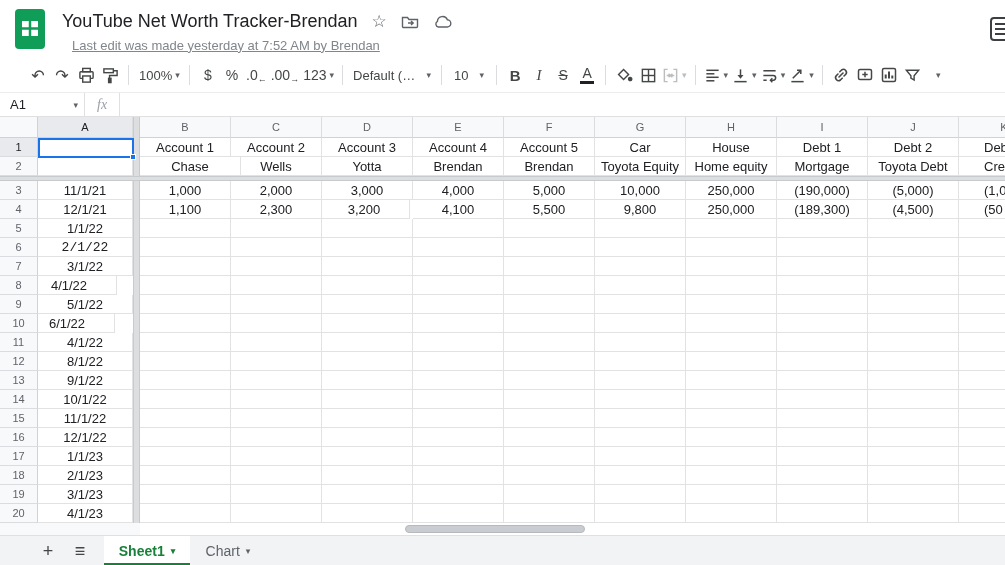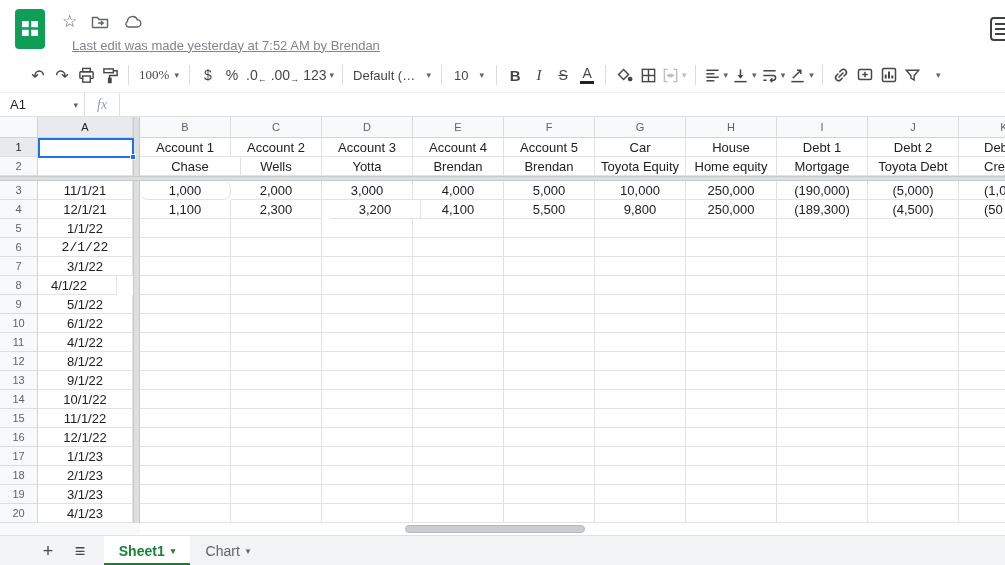--- a/index.html
+++ b/index.html
@@ -26,21 +26,21 @@
   .toolbar {
     position:absolute; left:0; top:58px; width:1005px; height:35px; background:#fff;
     display:flex; align-items:center; padding-left:26px; border-bottom:1px solid #ededed;
   }
   .tb-btn { height:26px; min-width:24px; padding:0 2px; display:flex; align-items:center; justify-content:center;
     color:#444746; font-size:14px; border-radius:3px; white-space:nowrap; }
   .tb-btn svg { display:block; }
   .tb-glyph { font-size:16px; color:#444746; }
   .sep { width:1px; height:20px; background:#dadce0; margin:0 6px; flex:0 0 1px; }
   .caret { font-size:9px; color:#5f6368; margin-left:3px; }
-  .tb-zoom { width:48px; justify-content:space-between; padding:0 4px; font-size:13px;font-family:Liberation Serif, serif; }
+  .tb-zoom { width:48px; justify-content:space-between; padding:0 4px; font-size:13px; }
   .tb-font { width:86px; justify-content:space-between; padding:0 4px; font-size:13px; overflow:hidden; }
   .tb-size { width:42px; justify-content:space-between; padding:0 6px; font-size:13px; }
   .bold-b { font-weight:bold; font-size:15px; }
   .italic-i { font-style:italic; font-family:"Liberation Serif", serif; font-size:15px; }
   .strike-s { text-decoration:line-through; font-size:14px; }
   .color-a { font-size:14px; border-bottom:3px solid #202124; line-height:15px; padding:0 2px; }
   .dec-arrow { font-size:9px; position:relative; top:4px; color:#444746; }
   .disabled { opacity:0.42; }
 
   
@@ -103,20 +103,21 @@
     <div class="logo">
       <svg width="32" height="42" viewBox="0 0 32 42">
         <rect x="1" y="1" width="30" height="40" rx="4" fill="#0f9d58"></rect>
         <rect x="8" y="13" width="16" height="15" fill="#fff"></rect>
         <line x1="8" y1="20.5" x2="24" y2="20.5" stroke="#0f9d58" stroke-width="2.5"></line>
         <line x1="16" y1="13" x2="16" y2="28" stroke="#0f9d58" stroke-width="2.5"></line>
       </svg>
     </div>
 
     <div class="title-row">
+      <span class="doc-title">YouTube Net Worth Tracker-Brendan</span>
       <span class="title-icon">☆</span>
       <span class="title-icon">
         <svg width="18" height="16" viewBox="0 0 18 16" fill="none" stroke="#5f6368" stroke-width="1.4">
           <path d="M1.5 4.5 h5 l1.5 2 h8.5 v7 a1 1 0 0 1 -1 1 h-13 a1 1 0 0 1 -1 -1 z"></path>
           <path d="M7 10 h5 M10 8 l2.2 2 -2.2 2"></path>
         </svg>
       </span>
       <span class="title-icon">
         <svg width="19" height="15" viewBox="0 0 19 15" fill="none" stroke="#5f6368" stroke-width="1.4">
           <path d="M5.5 13 h8.5 a3.6 3.6 0 0 0 .4 -7.2 A5.2 5.2 0 0 0 4.4 7.4 A3 3 0 0 0 5.5 13 z"></path>
@@ -428,21 +429,21 @@
       <div class="cell kcol" style="left: 959px; top: 197px; width: 91px; height: 19px;"></div>
       <div class="cell" style="left: 868px; top: 197px; width: 91px; height: 19px;"></div>
       <div class="cell" style="left: 777px; top: 197px; width: 91px; height: 19px;"></div>
       <div class="cell" style="left: 686px; top: 197px; width: 91px; height: 19px;"></div>
       <div class="cell" style="left: 595px; top: 197px; width: 91px; height: 19px;"></div>
       <div class="cell" style="left: 504px; top: 197px; width: 91px; height: 19px;"></div>
       <div class="cell" style="left: 413px; top: 197px; width: 91px; height: 19px;"></div>
       <div class="cell" style="left: 322px; top: 197px; width: 91px; height: 19px;"></div>
       <div class="cell" style="left: 231px; top: 197px; width: 91px; height: 19px;"></div>
       <div class="cell" style="left: 140px; top: 197px; width: 91px; height: 19px;"></div>
-      <div class="cell" style="left: 38px; top: 197px; width: 95px; height: 19px;">6/1/22</div>
+      <div class="cell" style="left: 20px; top: 197px; width: 95px; height: 19px;">6/1/22</div>
       <div class="rhdr" style="left: 0px; top: 197px; width: 38px; height: 19px;">10</div>
       <div class="cell kcol" style="left: 959px; top: 178px; width: 91px; height: 19px;"></div>
       <div class="cell" style="left: 868px; top: 178px; width: 91px; height: 19px;"></div>
       <div class="cell" style="left: 777px; top: 178px; width: 91px; height: 19px;"></div>
       <div class="cell" style="left: 686px; top: 178px; width: 91px; height: 19px;"></div>
       <div class="cell" style="left: 595px; top: 178px; width: 91px; height: 19px;"></div>
       <div class="cell" style="left: 504px; top: 178px; width: 91px; height: 19px;"></div>
       <div class="cell" style="left: 413px; top: 178px; width: 91px; height: 19px;"></div>
       <div class="cell" style="left: 322px; top: 178px; width: 91px; height: 19px;"></div>
       <div class="cell" style="left: 231px; top: 178px; width: 91px; height: 19px;"></div>
@@ -497,35 +498,35 @@
       <div class="cell" style="left: 140px; top: 102px; width: 91px; height: 19px;"></div>
       <div class="cell" style="left: 38px; top: 102px; width: 95px; height: 19px;">1/1/22</div>
       <div class="rhdr" style="left: 0px; top: 102px; width: 38px; height: 19px;">5</div>
       <div class="cell kcol" style="left: 959px; top: 83px; width: 91px; height: 19px;">(50</div>
       <div class="cell" style="left: 868px; top: 83px; width: 91px; height: 19px;">(4,500)</div>
       <div class="cell" style="left: 777px; top: 83px; width: 91px; height: 19px;">(189,300)</div>
       <div class="cell" style="left: 686px; top: 83px; width: 91px; height: 19px;">250,000</div>
       <div class="cell" style="left: 595px; top: 83px; width: 91px; height: 19px;">9,800</div>
       <div class="cell" style="left: 504px; top: 83px; width: 91px; height: 19px;">5,500</div>
       <div class="cell" style="left: 413px; top: 83px; width: 91px; height: 19px;">4,100</div>
-      <div class="cell" style="left: 330px; top: 83px; width: 91px; height: 19px; text-align: center;">3,200</div>
+      <div class="cell" style="left: 319px; top: 83px; width: 91px; height: 19px; text-align: center;">3,200</div>
       <div class="cell" style="left: 231px; top: 83px; width: 91px; height: 19px;">2,300</div>
       <div class="cell" style="left: 140px; top: 83px; width: 91px; height: 19px;">1,100</div>
       <div class="cell" style="left: 38px; top: 83px; width: 95px; height: 19px;">12/1/21</div>
       <div class="rhdr" style="left: 0px; top: 83px; width: 38px; height: 19px;">4</div>
       <div class="cell kcol" style="left: 959px; top: 64px; width: 91px; height: 19px;">(1,0</div>
       <div class="cell" style="left: 868px; top: 64px; width: 91px; height: 19px;">(5,000)</div>
       <div class="cell" style="left: 777px; top: 64px; width: 91px; height: 19px;">(190,000)</div>
       <div class="cell" style="left: 686px; top: 64px; width: 91px; height: 19px;">250,000</div>
       <div class="cell" style="left: 595px; top: 64px; width: 91px; height: 19px;">10,000</div>
       <div class="cell" style="left: 504px; top: 64px; width: 91px; height: 19px;">5,000</div>
       <div class="cell" style="left: 413px; top: 64px; width: 91px; height: 19px;">4,000</div>
       <div class="cell" style="left: 322px; top: 64px; width: 91px; height: 19px;">3,000</div>
       <div class="cell" style="left: 231px; top: 64px; width: 91px; height: 19px;">2,000</div>
-      <div class="cell" style="left: 140px; top: 64px; width: 91px; height: 19px; border-radius: 8px;">1,000</div>
+      <div class="cell" style="left: 140px; top: 64px; width: 91px; height: 19px;">1,000</div>
       <div class="cell" style="left: 38px; top: 64px; width: 95px; height: 19px;">11/1/21</div>
       <div class="rhdr" style="left: 0px; top: 64px; width: 38px; height: 19px;">3</div>
       <div class="cell kcol" style="left: 959px; top: 40px; width: 91px; height: 19px;">Credit</div>
       <div class="cell" style="left: 868px; top: 40px; width: 91px; height: 19px;">Toyota Debt</div>
       <div class="cell" style="left: 777px; top: 40px; width: 91px; height: 19px;">Mortgage</div>
       <div class="cell" style="left: 686px; top: 40px; width: 91px; height: 19px;">Home equity</div>
       <div class="cell" style="left: 595px; top: 40px; width: 91px; height: 19px;">Toyota Equity</div>
       <div class="cell" style="left: 504px; top: 40px; width: 91px; height: 19px;">Brendan</div>
       <div class="cell" style="left: 413px; top: 40px; width: 91px; height: 19px;">Brendan</div>
       <div class="cell" style="left: 322px; top: 40px; width: 91px; height: 19px;">Yotta</div>

